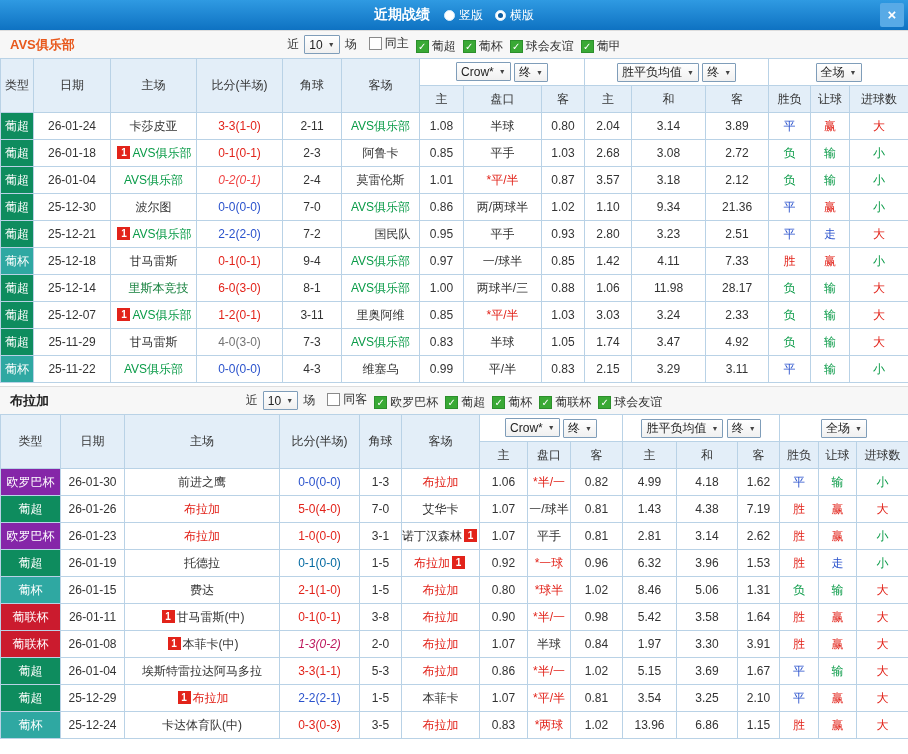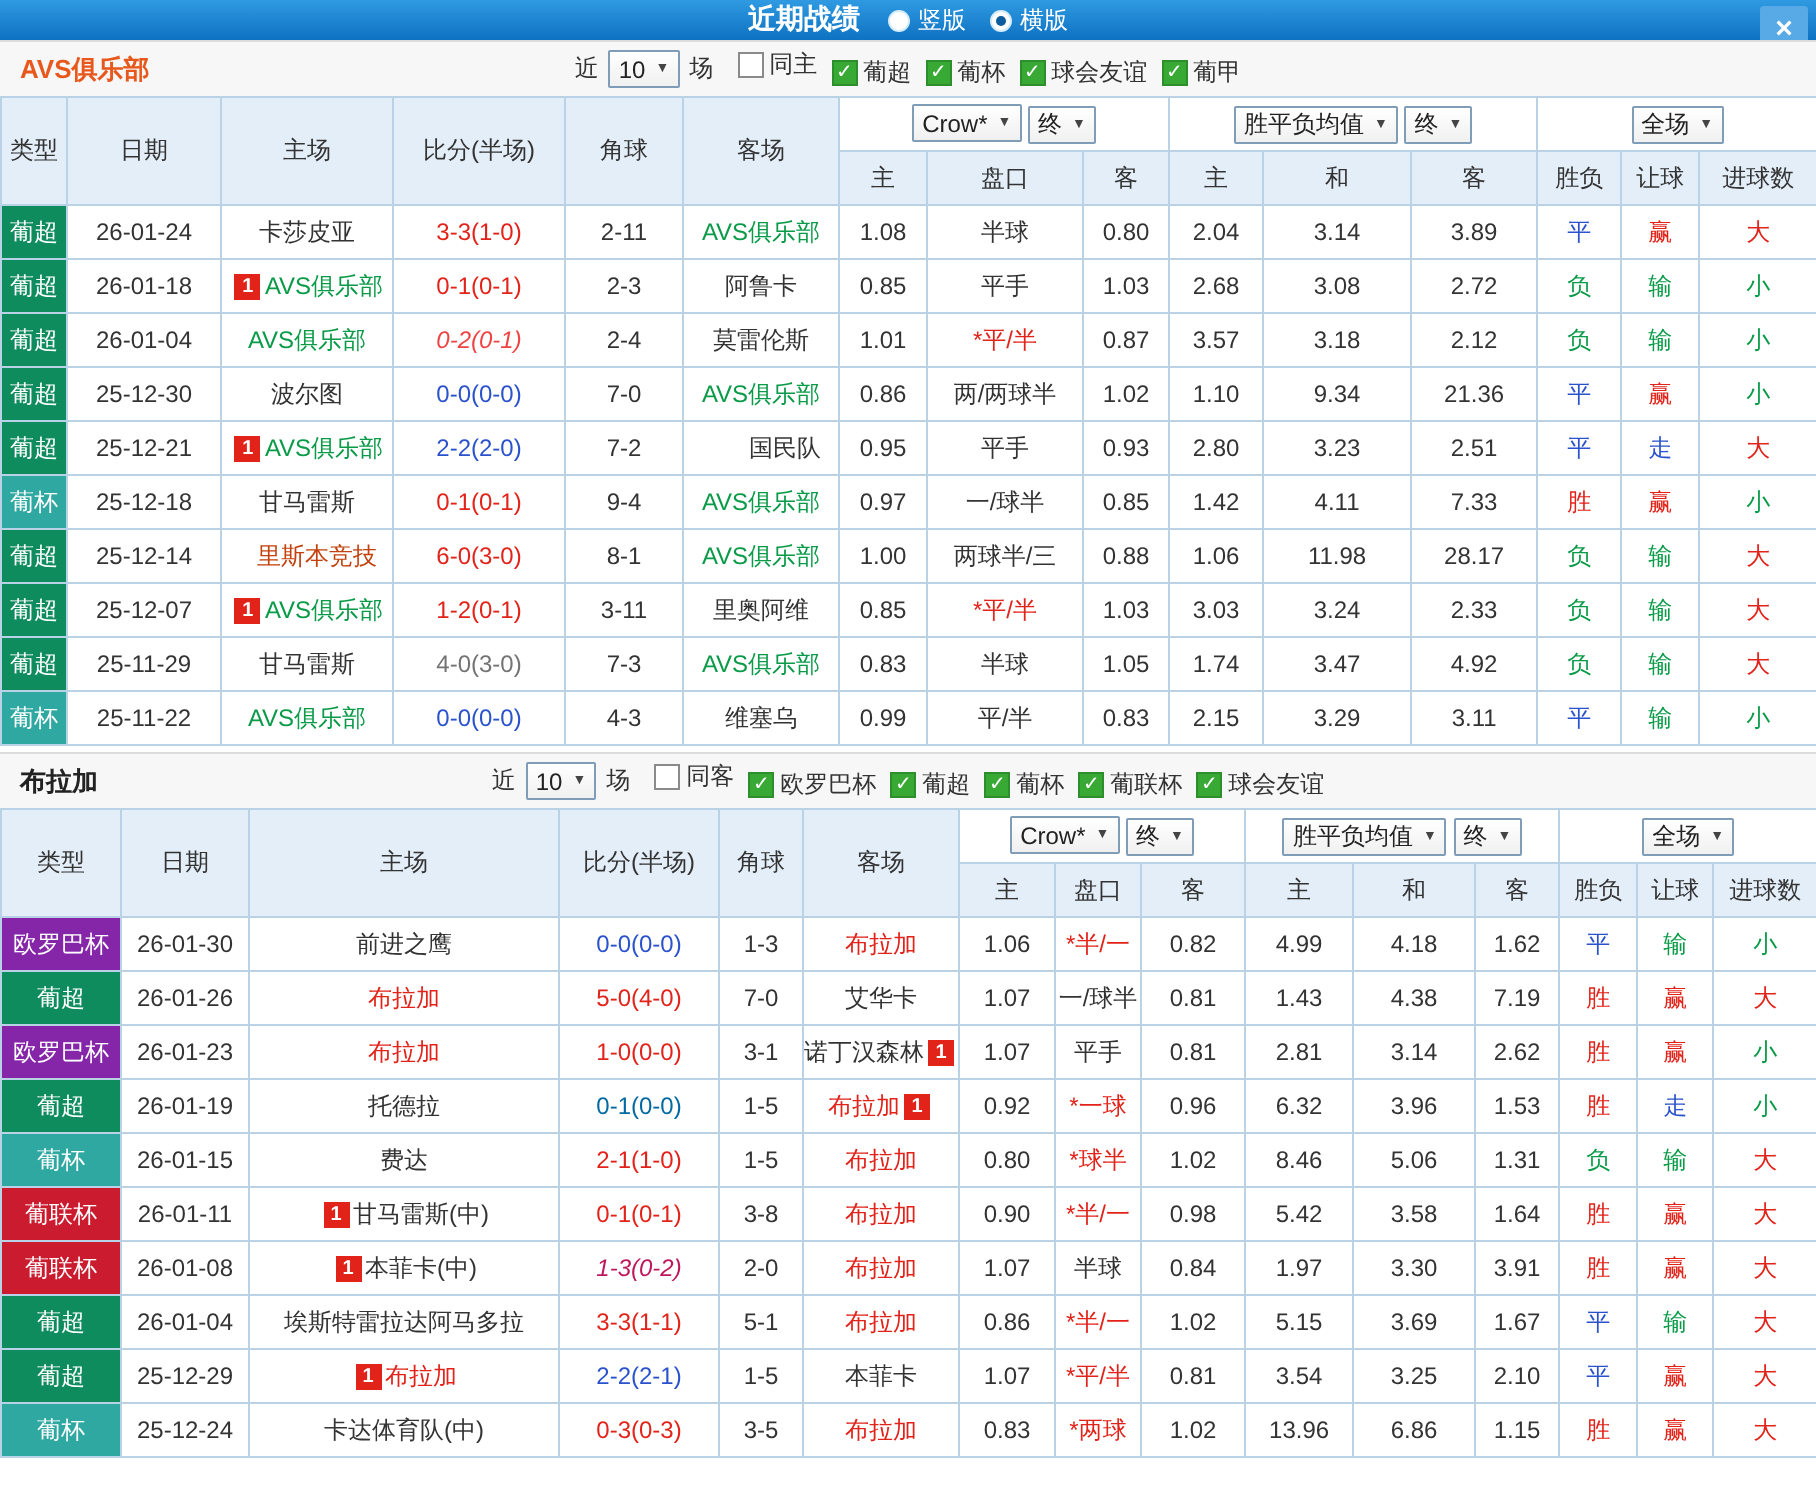--- a/index.html
+++ b/index.html
@@ -1,21 +1,21 @@
 <!DOCTYPE html>
 <html><head>
 <meta charset="utf-8">
 <style>
   *{margin:0;padding:0;box-sizing:border-box}
   html,body{width:908px;height:754px;overflow:hidden;background:#fff;
     font-family:"Liberation Sans","DejaVu Sans",sans-serif;font-size:12px;color:#333}
   .screen{width:908px;height:754px;overflow:hidden;background:#fff}
 
   
-  .titlebar{height:20px;background:linear-gradient(#2f9ae2,#0e72c2);display:flex;align-items:center;position:relative}
+  .titlebar{height:30px;background:linear-gradient(#2f9ae2,#0e72c2);display:flex;align-items:center;position:relative}
   .tb-center{flex:1;display:flex;justify-content:center;align-items:center;gap:14px}
   .tb-title{color:#fff;font-weight:bold;font-size:14px}
   .radio-label{color:#fff;font-size:12px;display:inline-flex;align-items:center;gap:4px;cursor:pointer}
   .radio{width:11px;height:11px;border-radius:50%;background:#fff;display:inline-block;position:relative;border:1px solid #d7ecfb}
   .radio.on::after{content:"";position:absolute;left:2px;top:2px;width:5px;height:5px;border-radius:50%;background:#0d5c9e}
   .close-btn{position:absolute;right:4px;top:3px;width:24px;height:24px;background:#58aae6;color:#fff;
     font-weight:bold;text-align:center;line-height:23px;border-radius:2px;font-size:15px;cursor:pointer}
 
   
   .section-header{height:28px;display:flex;align-items:center;background:#f7f7f7;border-top:1px solid #ddd;position:relative}
@@ -242,21 +242,21 @@
             <td>1.42</td>
             <td>4.11</td>
             <td>7.33</td>
             <td style="color: rgb(226, 35, 26);">胜</td>
             <td style="color: rgb(226, 35, 26);">赢</td>
             <td style="color: rgb(10, 155, 72);">小</td>
           </tr>
           <tr>
             <td style="color: rgb(255, 255, 255); background: rgb(14, 140, 94);">葡超</td>
             <td>25-12-14</td>
-            <td><span class="teamname" style="color: #c2410c; margin-left: 10px;">里斯本竞技</span></td>
+            <td><span class="teamname" style="color: #15803d; margin-left: 10px;">里斯本竞技</span></td>
             <td style="color: rgb(226, 35, 26);">6-0(3-0)</td>
             <td>8-1</td>
             <td><span class="teamname" style="color: rgb(10, 155, 72);">AVS俱乐部</span></td>
             <td>1.00</td>
             <td style="color: rgb(51, 51, 51);">两球半/三</td>
             <td>0.88</td>
             <td>1.06</td>
             <td>11.98</td>
             <td>28.17</td>
             <td style="color: rgb(10, 155, 72);">负</td>
@@ -517,21 +517,21 @@
             <td>3.91</td>
             <td style="color: rgb(226, 35, 26);">胜</td>
             <td style="color: rgb(226, 35, 26);">赢</td>
             <td style="color: rgb(226, 35, 26);">大</td>
           </tr>
           <tr>
             <td style="color: rgb(255, 255, 255); background: rgb(14, 140, 94);">葡超</td>
             <td>26-01-04</td>
             <td><span class="teamname" style="color: rgb(51, 51, 51);">埃斯特雷拉达阿马多拉</span></td>
             <td style="color: rgb(226, 35, 26);">3-3(1-1)</td>
-            <td>5-1</td>
+            <td>5-3</td>
             <td><span class="teamname" style="color: rgb(226, 35, 26);">布拉加</span></td>
             <td>0.86</td>
             <td style="color: rgb(226, 35, 26);">*半/一</td>
             <td>1.02</td>
             <td>5.15</td>
             <td>3.69</td>
             <td>1.67</td>
             <td style="color: rgb(42, 82, 204);">平</td>
             <td style="color: rgb(10, 155, 72);">输</td>
             <td style="color: rgb(226, 35, 26);">大</td>

